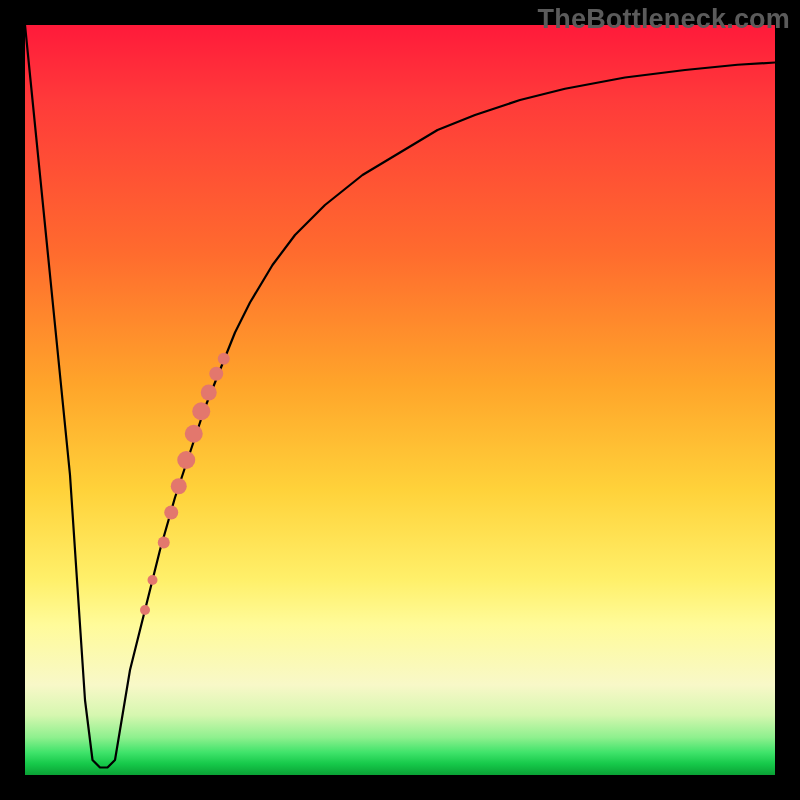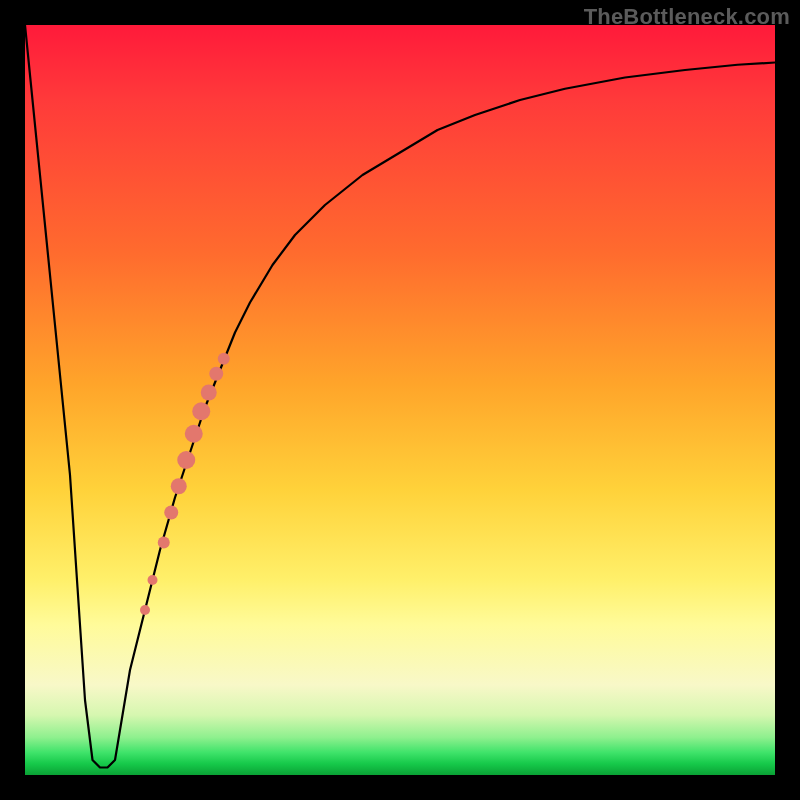--- a/index.html
+++ b/index.html
@@ -45,21 +45,21 @@
         #3fe36a 97%,
         #16c94a 98.5%,
         #0aa135 100%
       );
   }
   .watermark {
     position: absolute;
     top: 4px;
     right: 10px;
     color: #5b5b5b;
-    font-size: 22px;
+    font-size: 27px;
     font-weight: 600;
     letter-spacing: 0.2px;
     user-select: none;
   }
   svg.curve {
     position: absolute;
     inset: 0;
   }
   .curve-path {
     fill: none;

